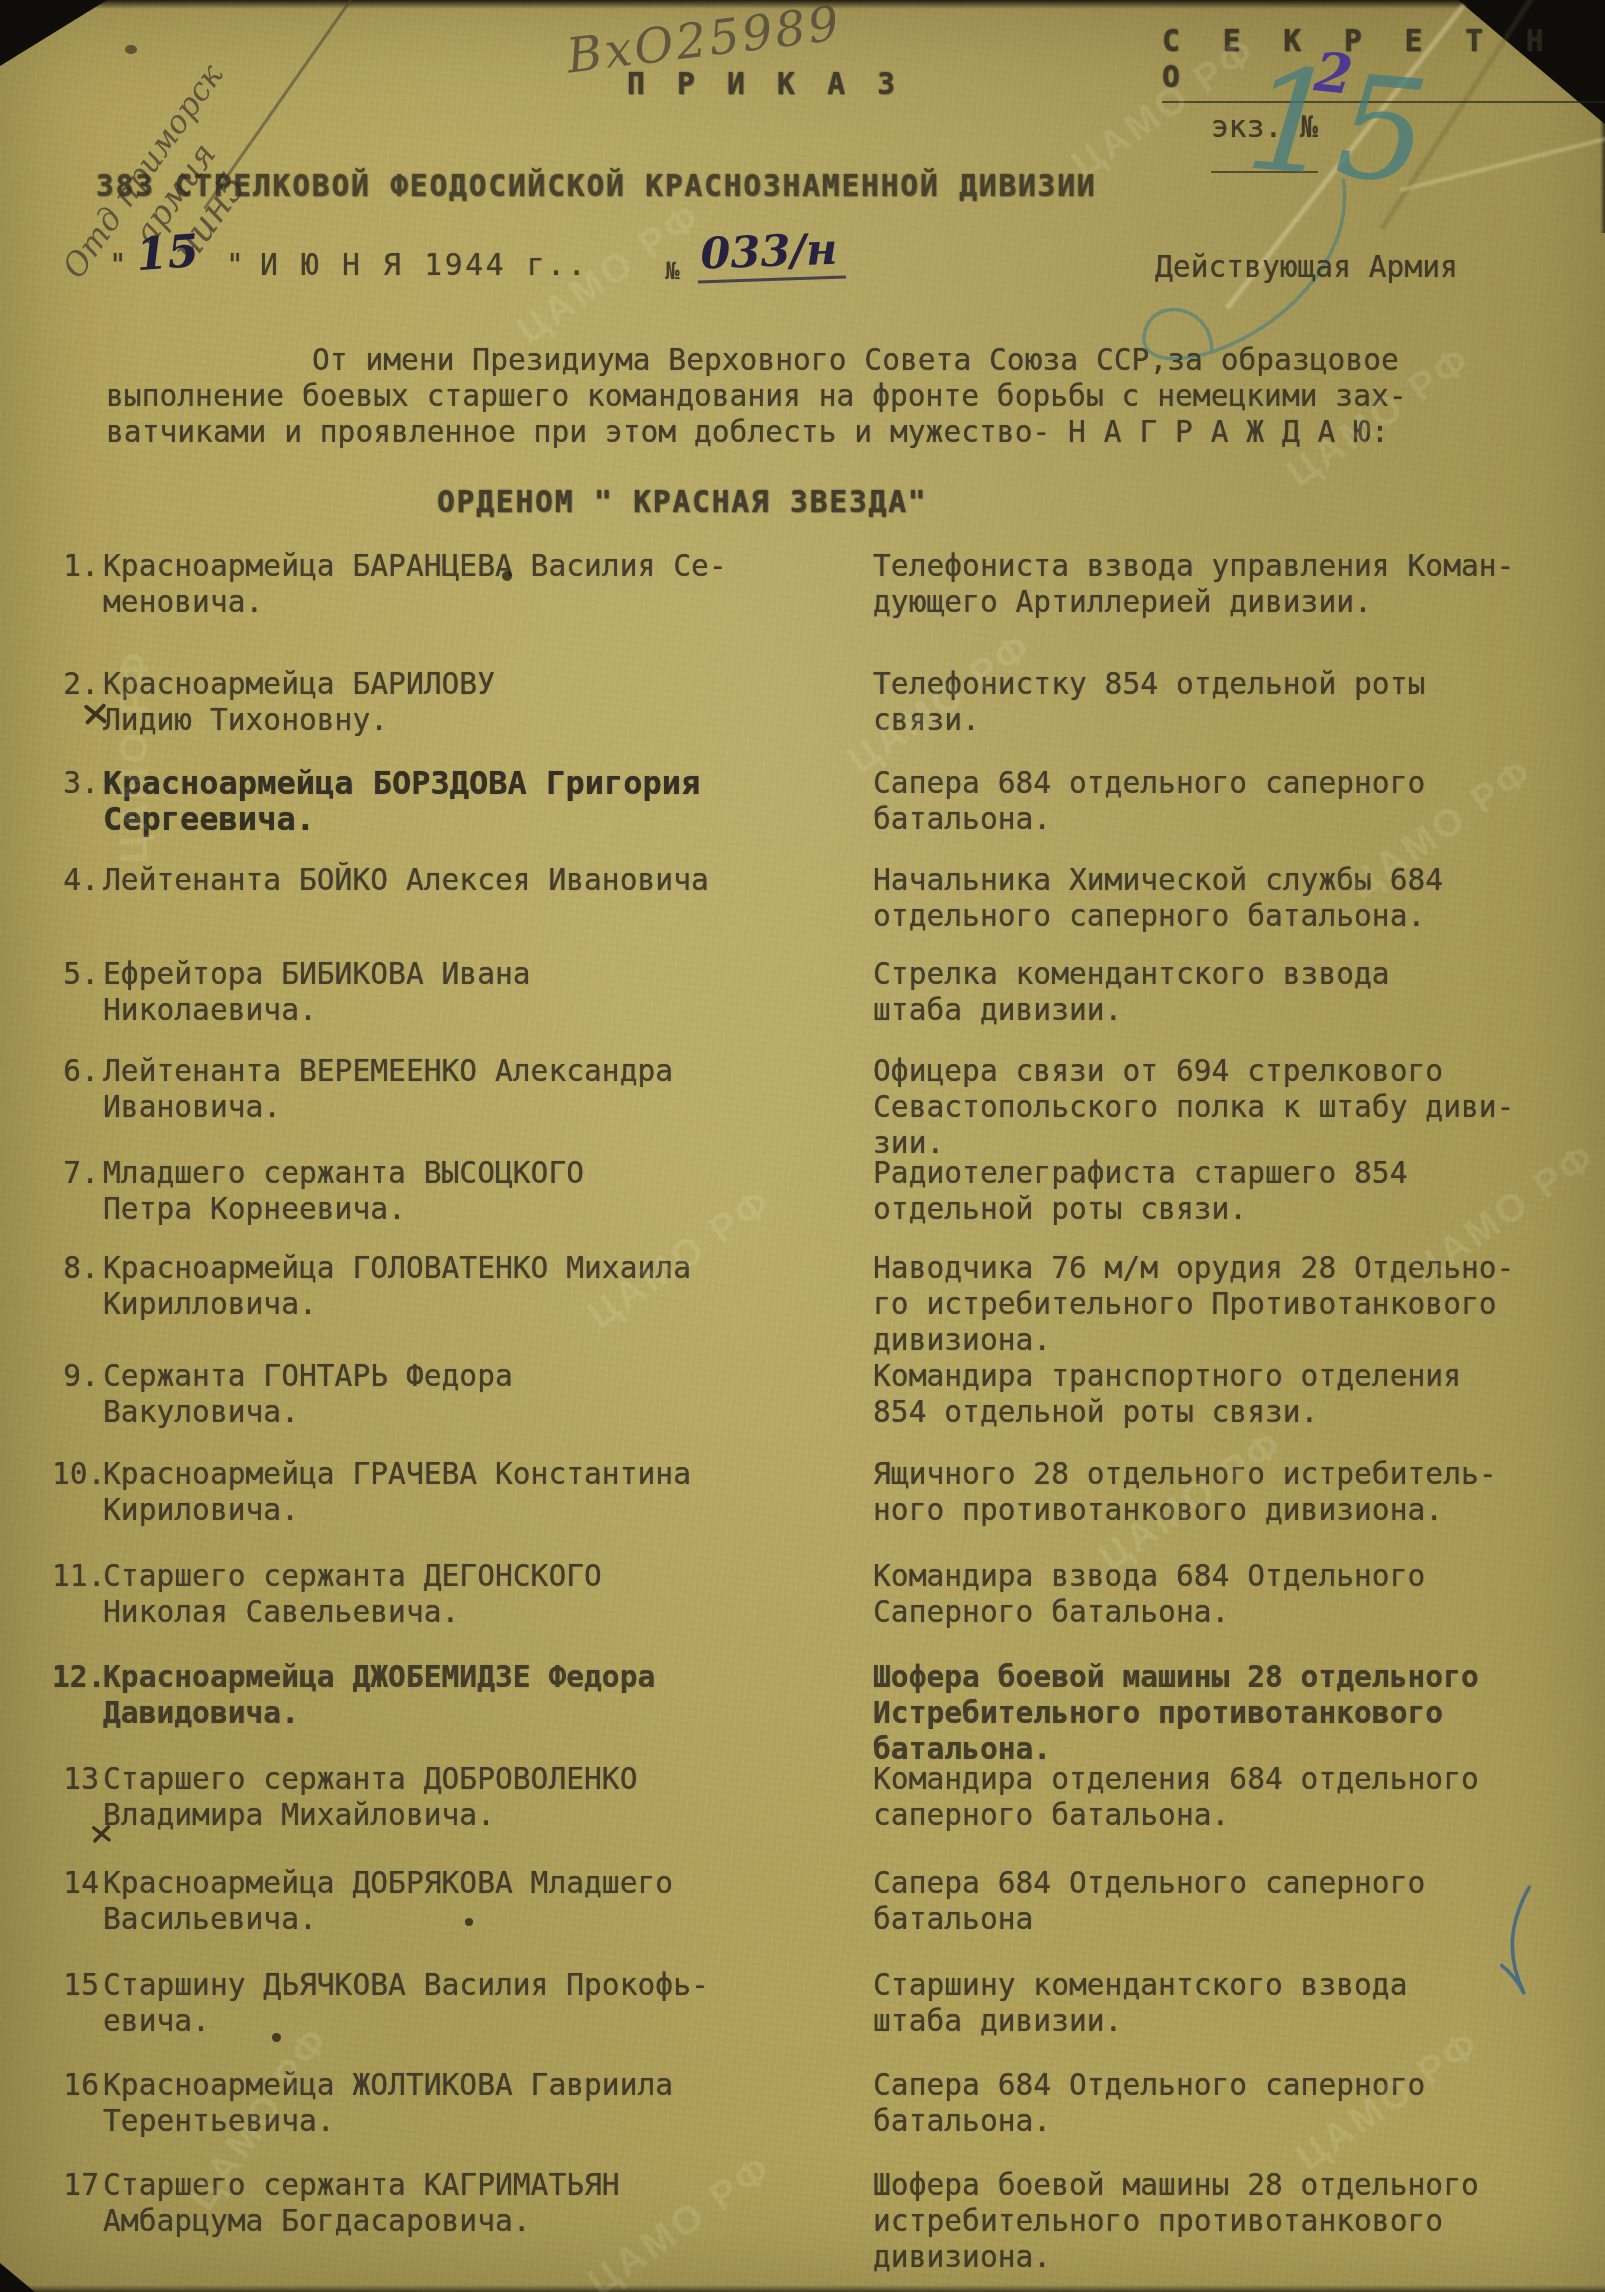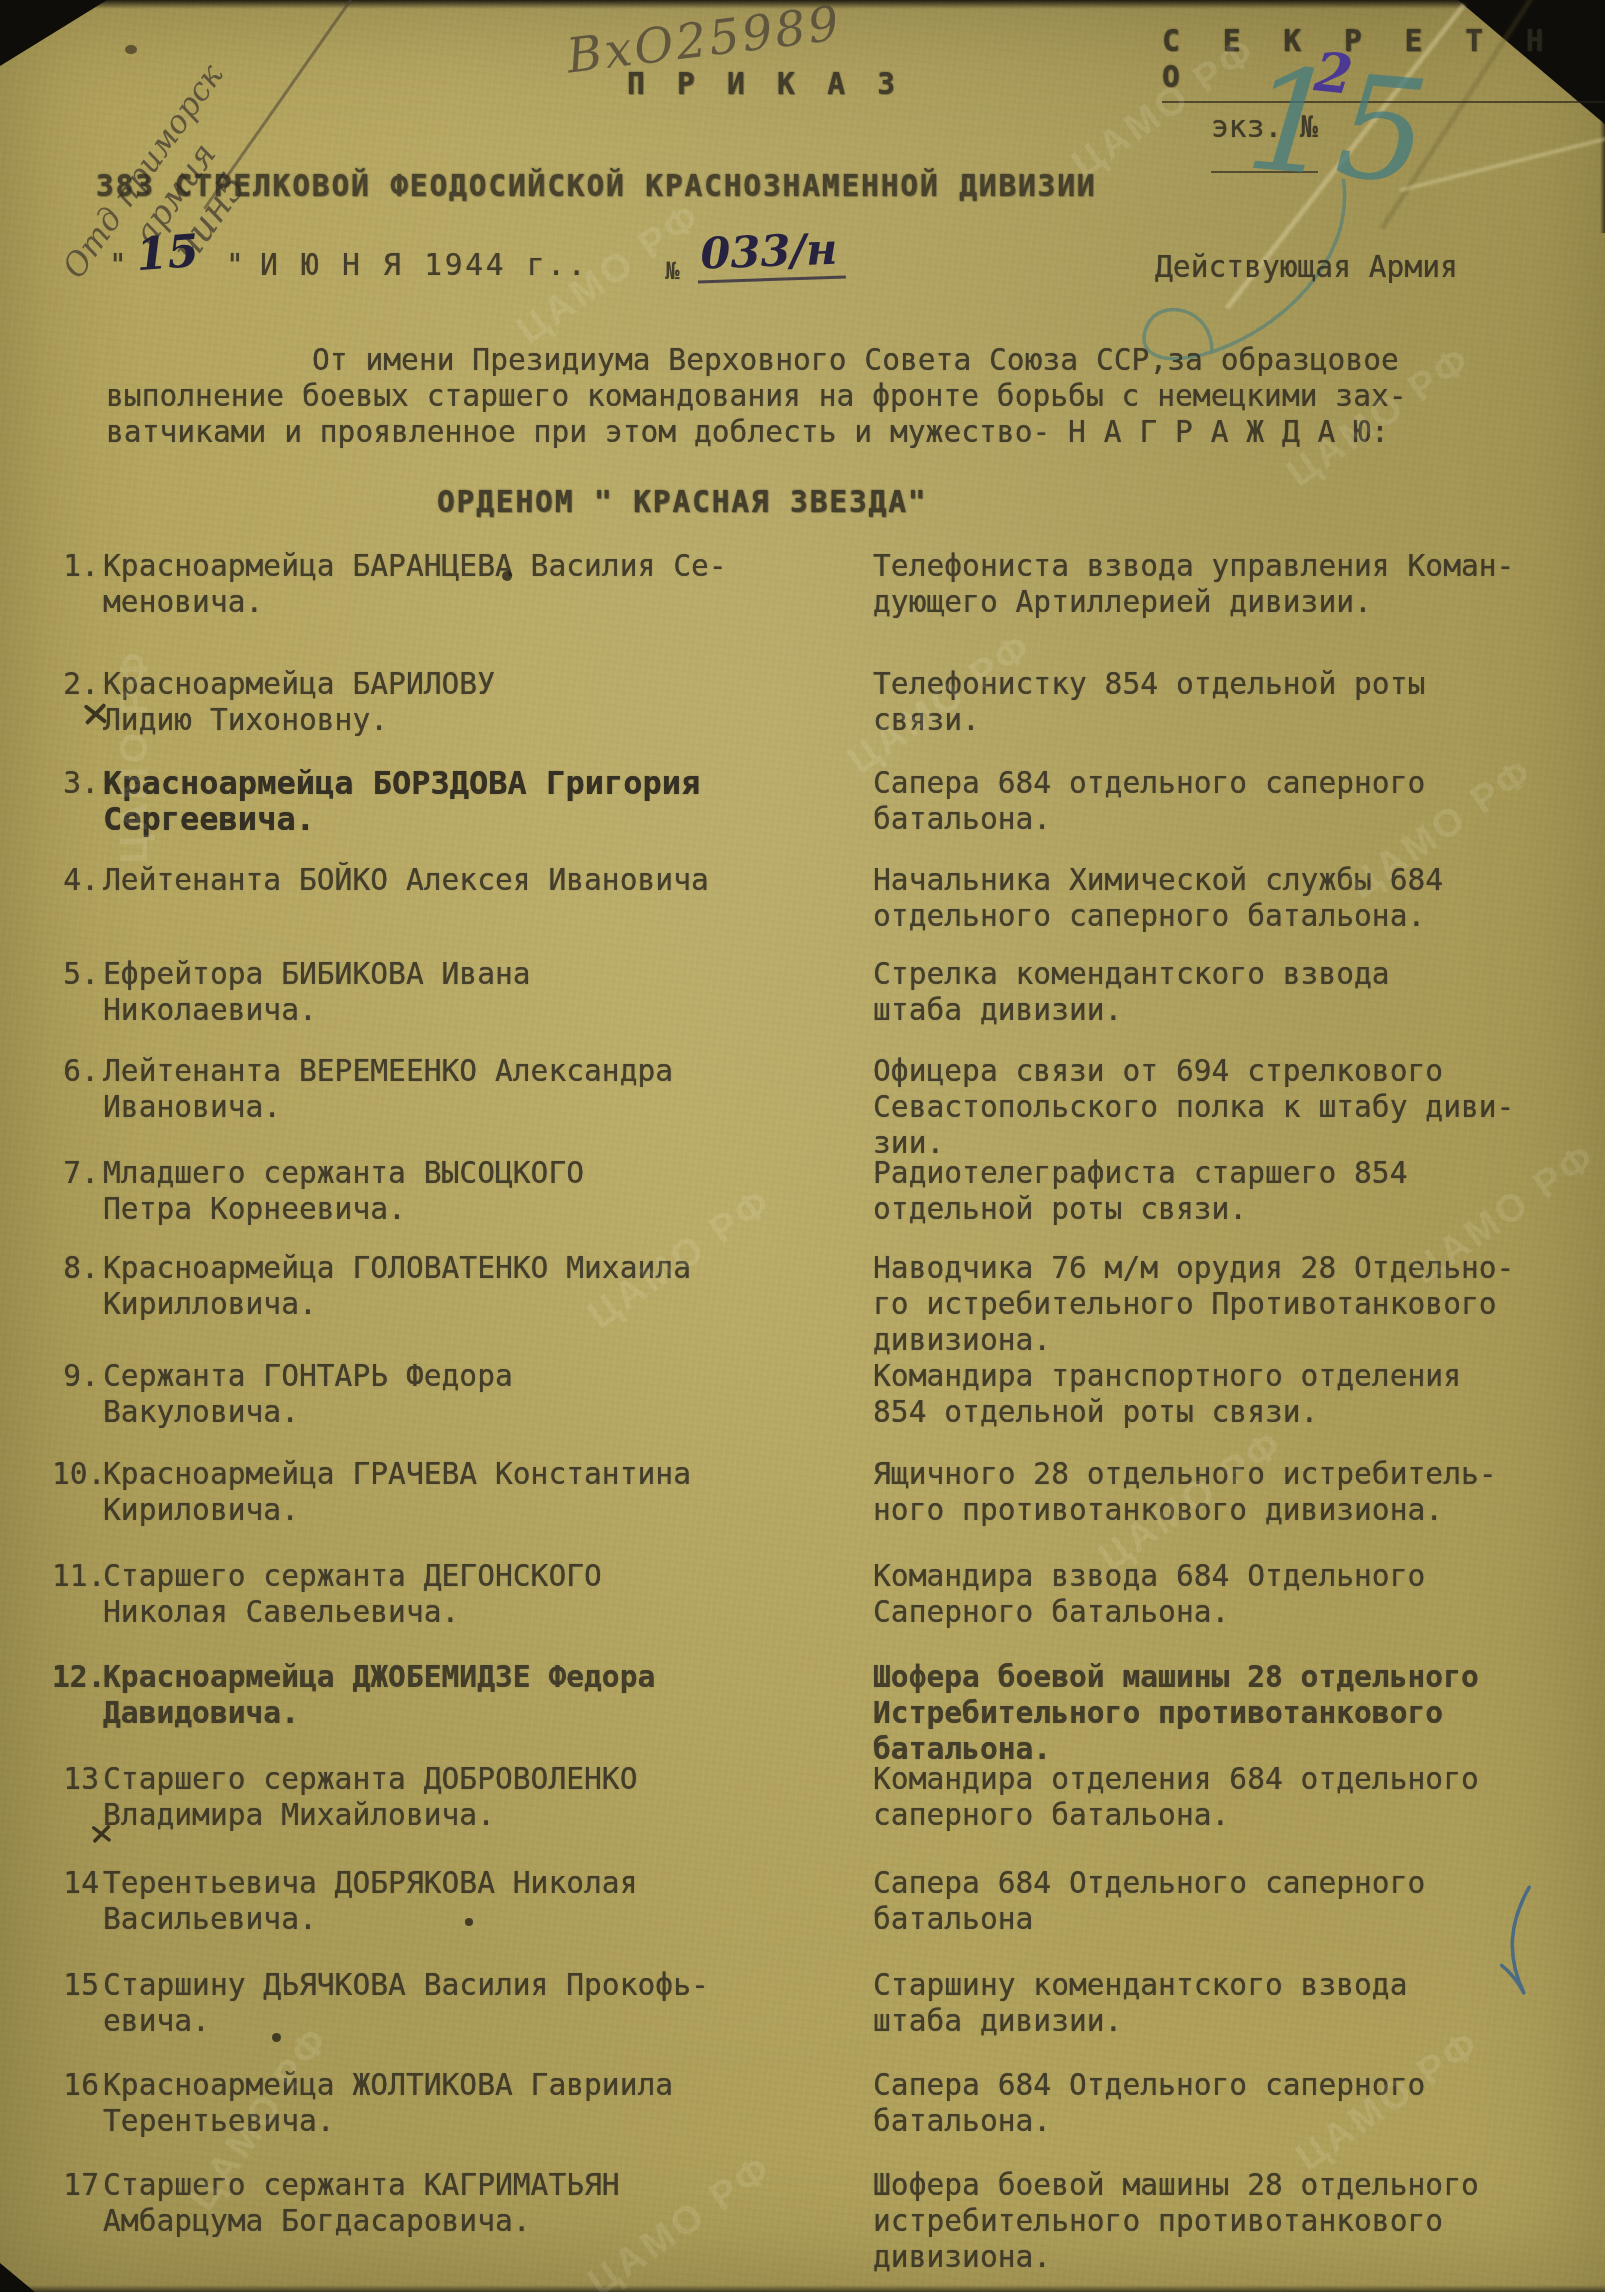--- a/index.html
+++ b/index.html
@@ -196,21 +196,21 @@
       </div>
       <div class="entry" style="top: 1761px; text-decoration: underline;">
         <span class="tw num">13</span>
         <div class="tw name">Старшего сержанта ДОБРОВОЛЕНКО
 Владимира Михайловича.</div>
         <div class="tw cit">Командира отделения 684 отдельного
 саперного батальона.</div>
       </div>
       <div class="entry" style="top: 1865px;">
         <span class="tw num">14</span>
-        <div class="tw name">Терентьевича ДОБРЯКОВА Николая
+        <div class="tw name">Красноармейца ДОБРЯКОВА Младшего
 Васильевича.</div>
         <div class="tw cit">Сапера 684 Отдельного саперного
 батальона</div>
       </div>
       <div class="entry" style="top: 1967px;">
         <span class="tw num">15</span>
         <div class="tw name">Старшину ДЬЯЧКОВА Василия Прокофь-
 евича.</div>
         <div class="tw cit">Старшину комендантского взвода
 штаба дивизии.</div>

